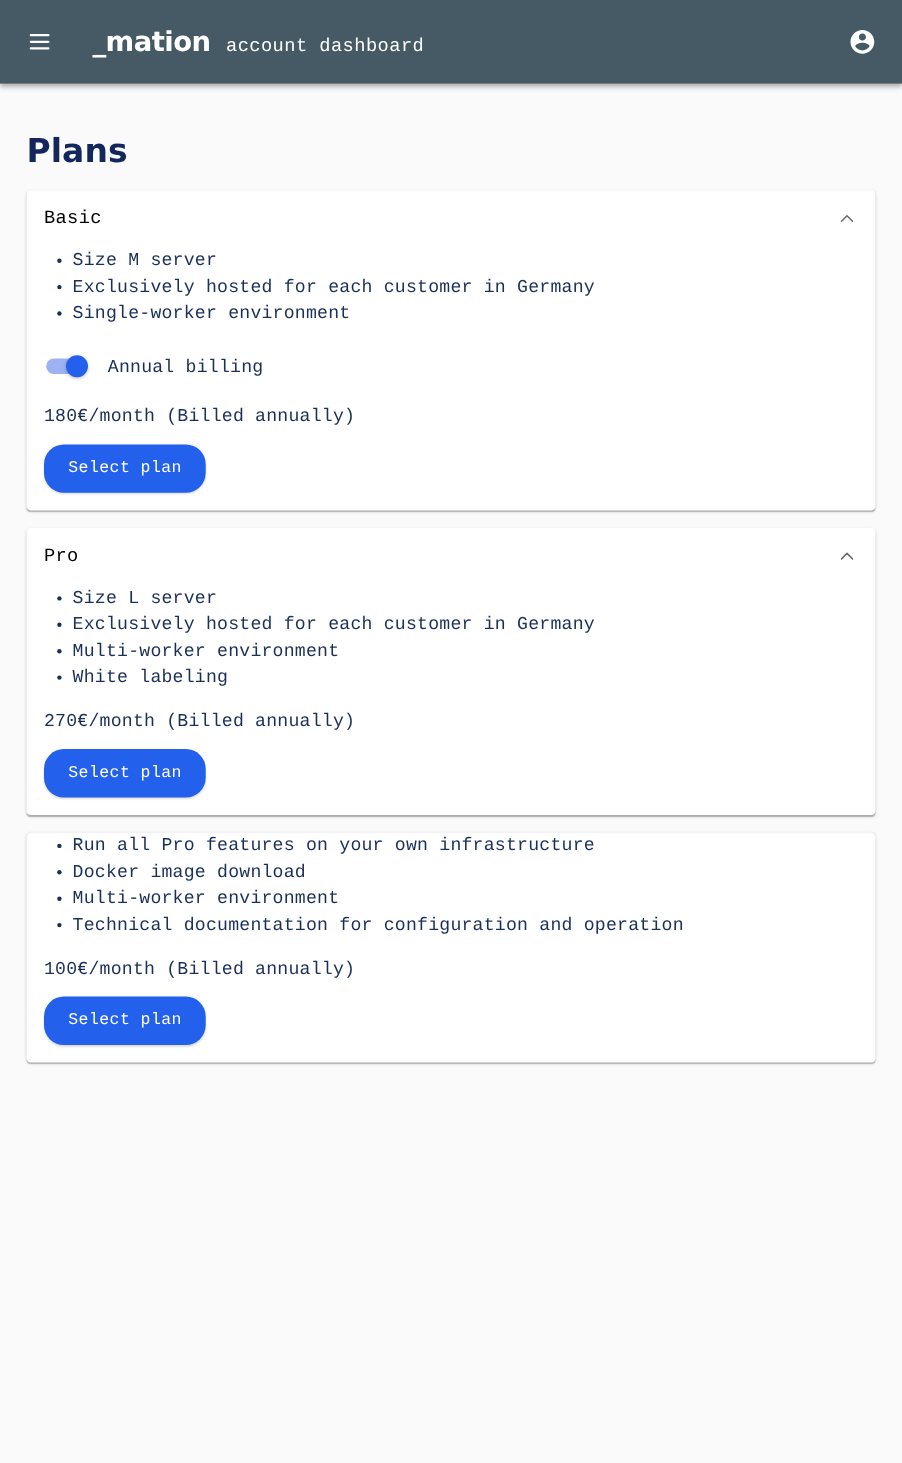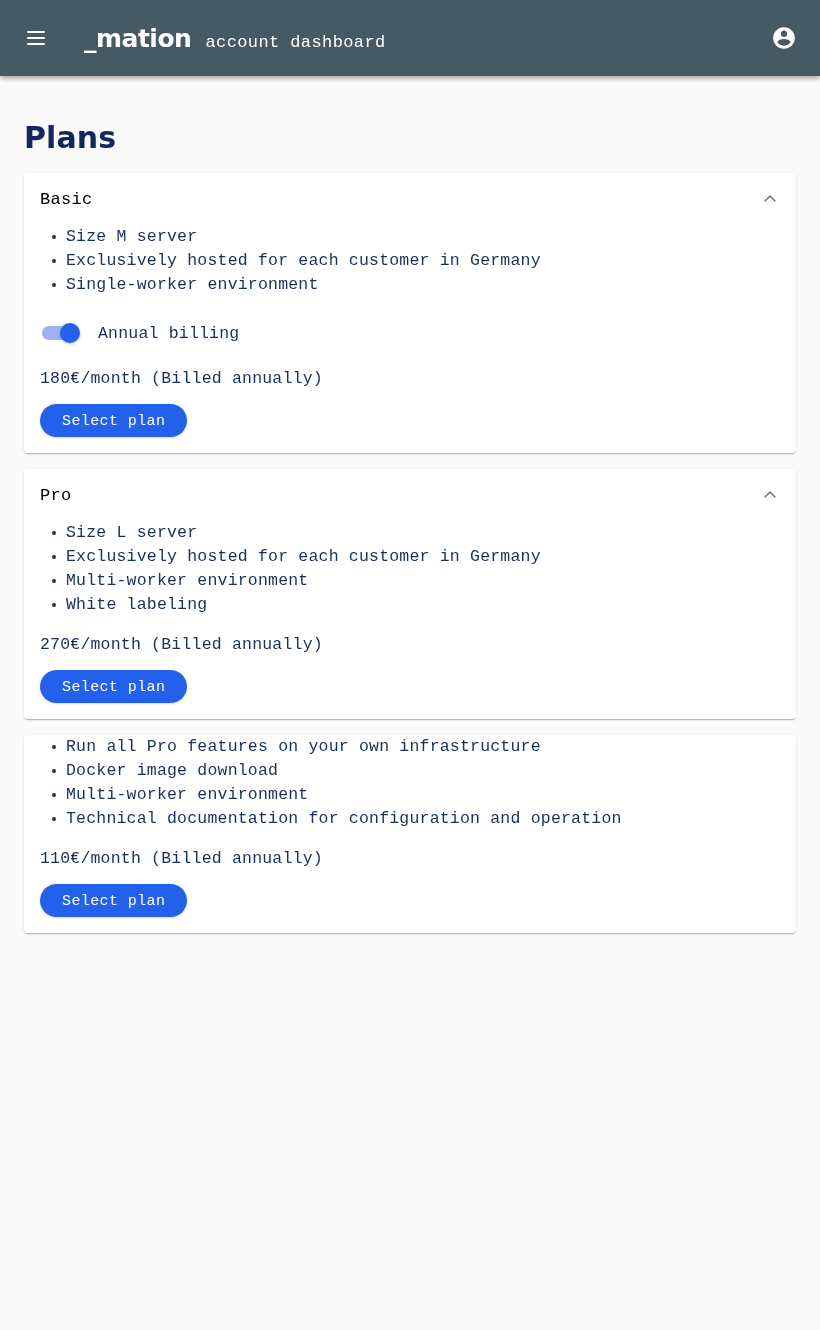--- a/index.html
+++ b/index.html
@@ -198,21 +198,21 @@
   }
   .price.tight { margin-top: 18px; }
   .btn-select {
     display: inline-block;
     margin-top: 16px;
     background: #2360ec;
     color: #ffffff;
     border: none;
     border-radius: 18px;
     padding: 0 22px;
-    height: 33px;
+    height: 44px;
     line-height: 36px;
     font-family: "Liberation Mono", "DejaVu Sans Mono", monospace;
     font-size: 15px;
     letter-spacing: 0.4px;
     cursor: pointer;
     box-shadow: 0 1px 2px rgba(0,0,0,0.14);
   }
 </style>
 </head>
 <body>
@@ -296,17 +296,17 @@
 
   <div class="card">
     <div class="card-body">
       <ul class="feature-list">
         <li>Run all Pro features on your own infrastructure</li>
         <li>Docker image download</li>
         <li>Multi-worker environment</li>
         <li>Technical documentation for configuration and operation</li>
       </ul>
 
-      <div class="price tight">110€/month (Billed annually)</div>
+      <div class="price tight">100€/month (Billed annually)</div>
       <button class="btn-select">Select plan</button>
     </div>
   </div>
 </div>
 
 </body></html>

